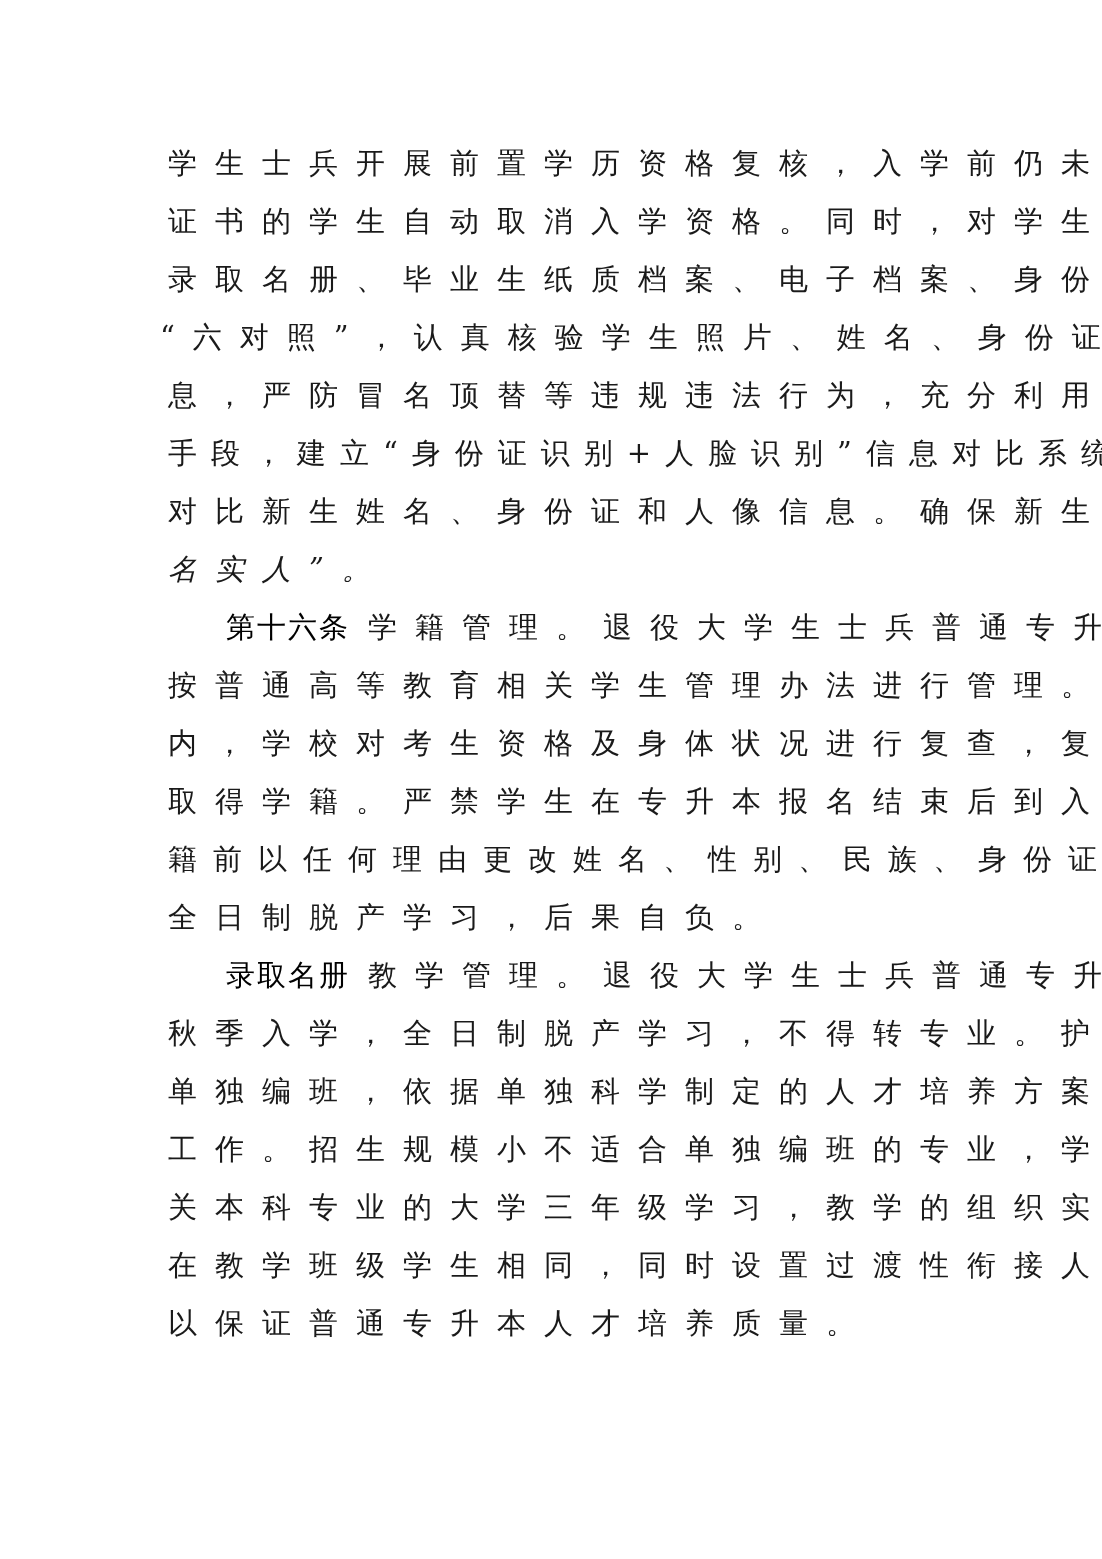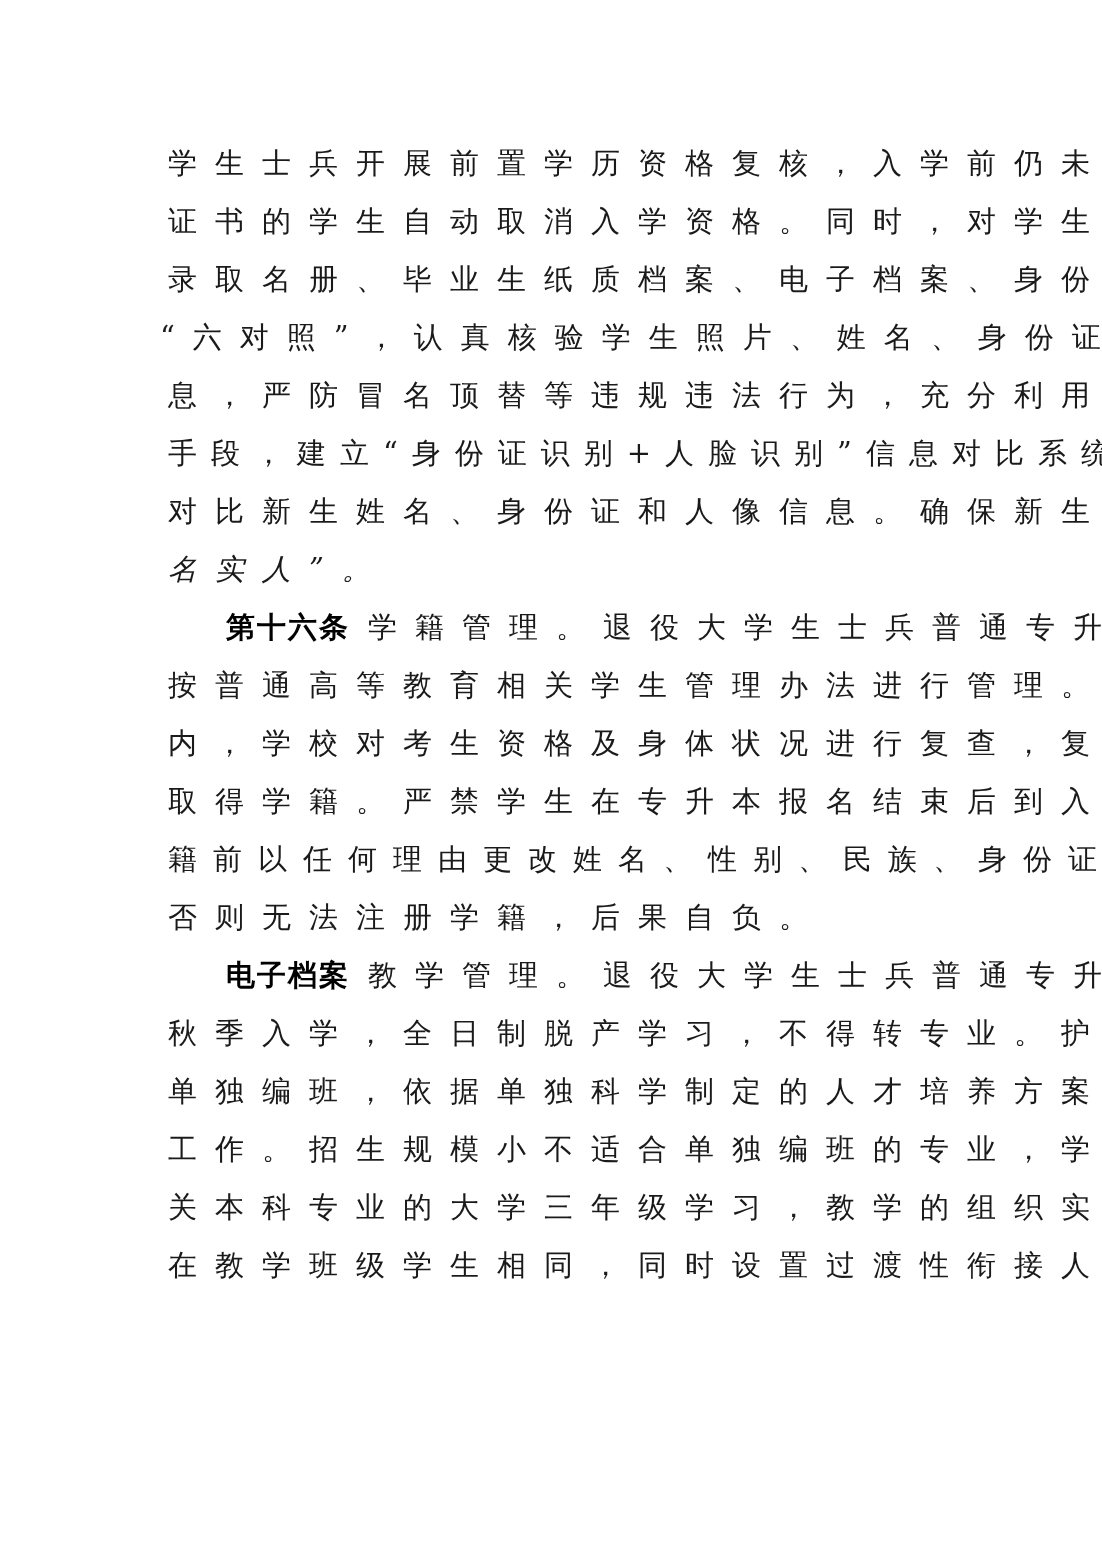--- a/index.html
+++ b/index.html
@@ -15,21 +15,21 @@
     line-height: 58px;
     font-family: "DejaVu Serif", "Liberation Serif", serif;
     font-size: 29px;
     color: #1a1a1a;
     white-space: nowrap;
     letter-spacing: 18px;
   }
   .indent { left: 226px; }
   .article-num {
     font-family: "DejaVu Sans", "Liberation Sans", sans-serif;
-    font-weight: bold;
+    font-weight: normal;
     color: #000000;
     letter-spacing: 2px;
     margin-right: 18px;
   }
 </style>
 </head>
 <body>
 
 <div class="page">
 
@@ -42,24 +42,25 @@
   <div class="line" style="top:482px;">对比新生姓名、身份证和人像信息。确保新生入学环节“实</div>
   <div class="line" style="top:540px;font-style:italic;">名实人”。</div>
 
   <div class="line indent" style="top:598px;">
     <span class="article-num">第十六条</span><span>学籍管理。退役大学生士兵普通专升本学生</span>
   </div>
   <div class="line" style="top:656px;">按普通高等教育相关学生管理办法进行管理。入学后三个月</div>
   <div class="line" style="top:714px;">内，学校对考生资格及身体状况进行复查，复查合格者方可</div>
   <div class="line" style="top:772px;">取得学籍。严禁学生在专升本报名结束后到入学报到注册学</div>
   <div class="line" style="top:830px; letter-spacing:16px;">籍前以任何理由更改姓名、性别、民族、身份证号码等信息，</div>
-  <div class="line" style="top:888px;">否则无法注册学籍，后果自负。</div>
+  <div class="line" style="top:888px;">全日制脱产学习，后果自负。</div>
 
   <div class="line indent" style="top:946px;">
-    <span class="article-num">电子档案</span><span>教学管理。退役大学生士兵普通专升本学生，</span>
+    <span class="article-num">录取名册</span><span>教学管理。退役大学生士兵普通专升本学生，</span>
   </div>
   <div class="line" style="top:1004px;">秋季入学，全日制脱产学习，不得转专业。护理学专业实行</div>
   <div class="line" style="top:1062px;">单独编班，依据单独科学制定的人才培养方案开展人才培养</div>
   <div class="line" style="top:1120px;">工作。招生规模小不适合单独编班的专业，学生插班进入相</div>
   <div class="line" style="top:1178px;">关本科专业的大学三年级学习，教学的组织实施与管理与所</div>
   <div class="line" style="top:1236px;">在教学班级学生相同，同时设置过渡性衔接人才培养方案，</div>
+  <div class="line" style="top:1294px;">以保证普通专升本人才培养质量。</div>
 
 </div>
 
 </body></html>

